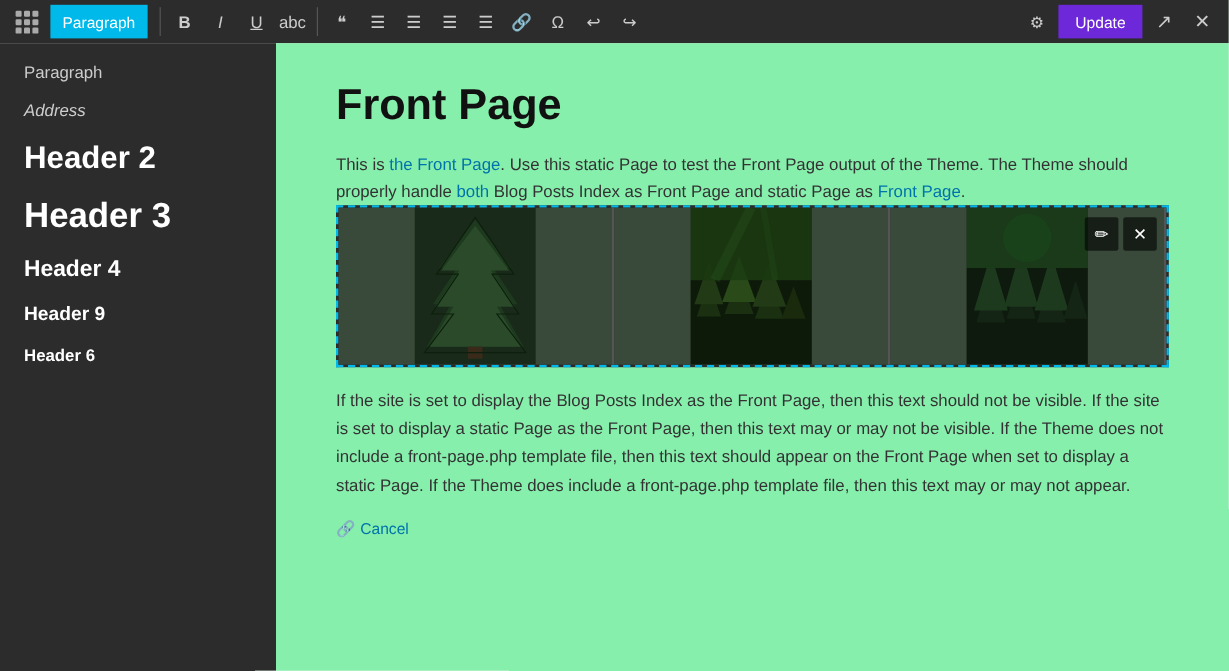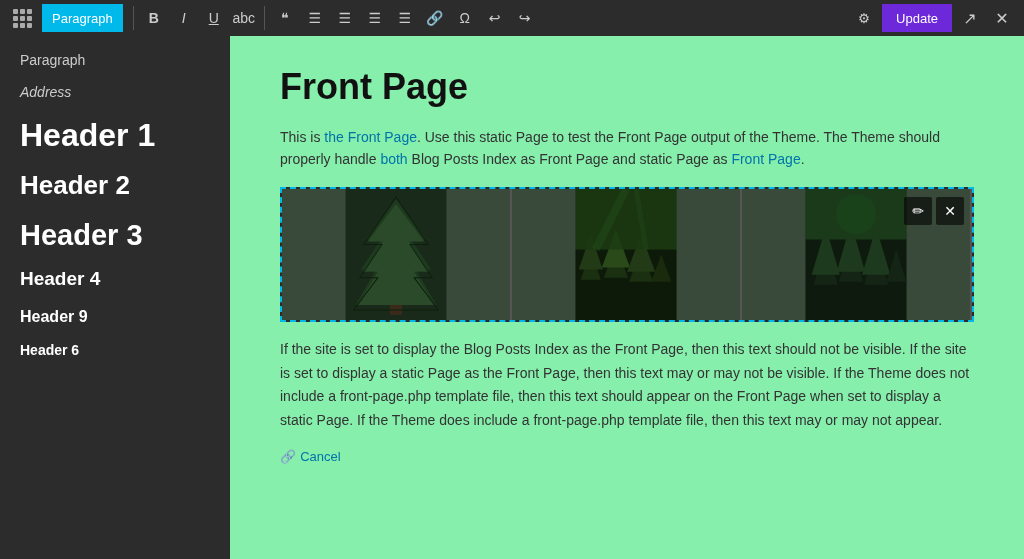--- a/index.html
+++ b/index.html
@@ -109,21 +109,20 @@
       font-size: 14px;
       color: #333;
       margin-bottom: 12px;
       line-height: 1.6;
     }
     .intro-text a, .body-text a { color: #0073aa; text-decoration: none; }
 
     .body-text {
       font-size: 14px;
       color: #333;
-      margin-bottom: 16px;
       line-height: 1.6;
     }
 
     
     .image-gallery {
       position: relative;
       border: 2px dashed #00b9eb;
       margin-bottom: 16px;
       background: #2a2a2a;
       display: flex;
@@ -222,21 +221,20 @@
     <button class="exit-btn">↗</button>
     <button class="exit-btn">✕</button>
   </div>
 </div>
 
 <div class="main-layout">
 
   <div class="dropdown-menu">
     <div class="dropdown-item paragraph">Paragraph</div>
     <div class="dropdown-item address">Address</div>
-    <div class="dropdown-item h1">Header 1</div>
     <div class="dropdown-item h2">Header 2</div>
     <div class="dropdown-item h3">Header 3</div>
     <div class="dropdown-item h4">Header 4</div>
     <div class="dropdown-item h5">Header 9</div>
     <div class="dropdown-item h6">Header 6</div>
   </div>
 
   <div class="editor-area">
 
     <h1 class="page-title">Front Page</h1>

